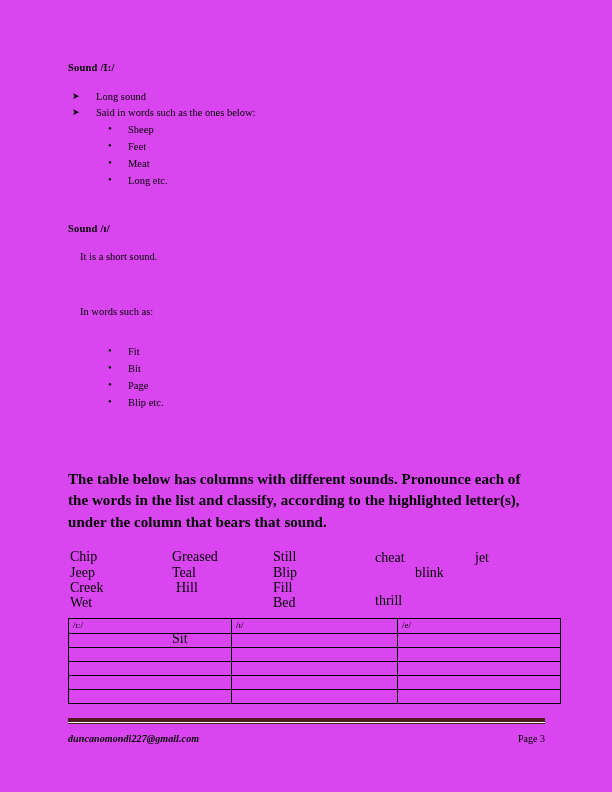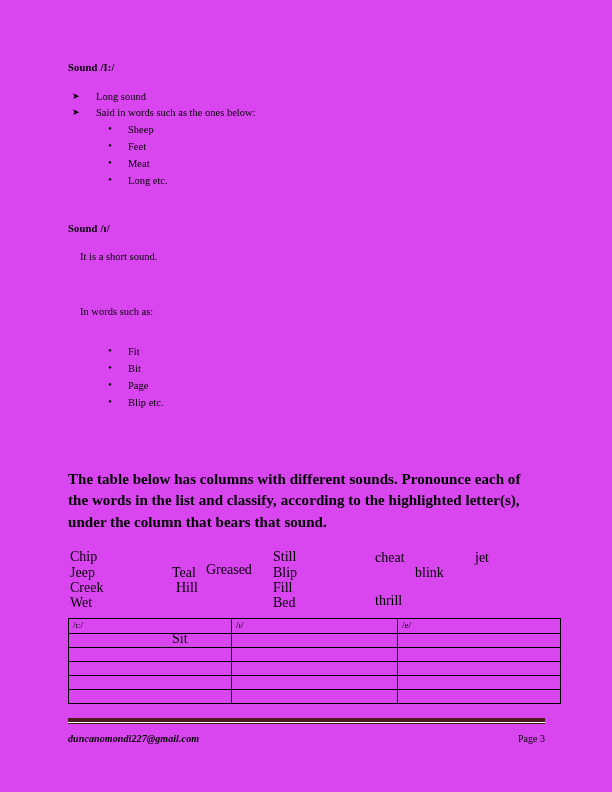--- a/index.html
+++ b/index.html
@@ -258,21 +258,21 @@
 
 
     <div style="height:18px"></div>
 
     <p class="exercise-intro">The table below has columns with different sounds. Pronounce each of the words in the list and classify, according to the highlighted letter(s), under the column that bears that sound.</p>
 
     <div style="height:17px"></div>
 
     <div class="word-grid">
         <span class="word-cell" style="left: 2px; top: 0px;">Chip</span>
-        <span class="word-cell" style="left: 104px; top: 13px; margin-left: 34px;">Greased</span>
+        <span class="word-cell" style="left: 104px; top: 0px;">Greased</span>
         <span class="word-cell" style="left: 205px; top: 0px;">Still</span>
         <span class="word-cell" style="left: 307px; top: 1px;">cheat</span>
         <span class="word-cell" style="left: 407px; top: 1px;">jet</span>
         <span class="word-cell" style="left: 2px; top: 16px;">Jeep</span>
         <span class="word-cell" style="left: 104px; top: 16px;">Teal</span>
         <span class="word-cell" style="left: 205px; top: 16px;">Blip</span>
         <span class="word-cell" style="left: 307px; top: 16px; margin-left: 40px;">blink</span>
         <span class="word-cell" style="left: 2px; top: 31px;">Creek</span>
         <span class="word-cell" style="left: 108px; top: 31px;">Hill</span>
         <span class="word-cell" style="left: 205px; top: 31px;">Fill</span>

